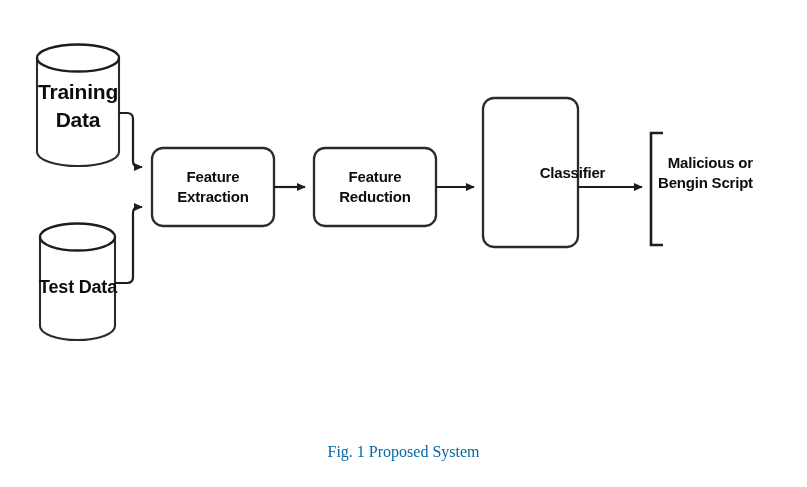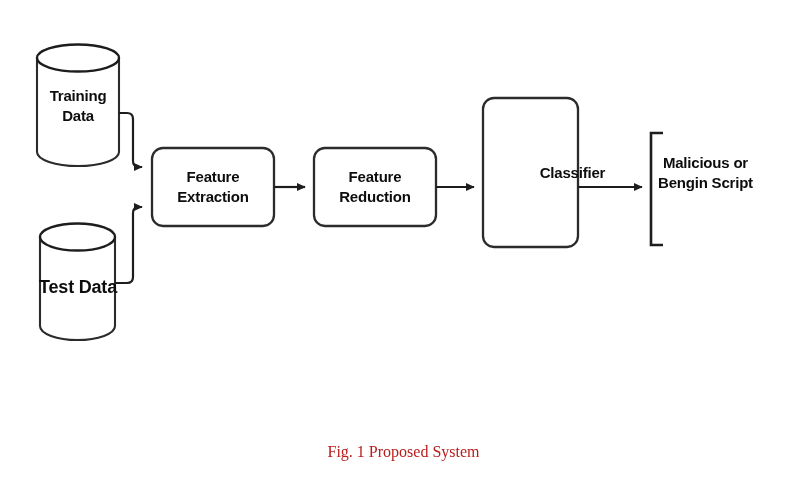--- a/index.html
+++ b/index.html
@@ -35,21 +35,21 @@
     line-height: 1.32;
     letter-spacing: -0.2px;
     white-space: pre-line;
     pointer-events: none;
     display: flex;
     align-items: center;
     justify-content: center;
   }
   .lbl-training {
     left: 37px; top: 80px; width: 82px; height: 52px;
-    font-size: 15px;
+    font-size: 21px;
   }
   .lbl-test {
     left: 34px; top: 274px; width: 88px; height: 28px;
     font-size: 18px;
   }
   .lbl-feature-extraction {
     left: 152px; top: 150px; width: 122px; height: 74px;
     font-size: 15px;
   }
   .lbl-feature-reduction {
@@ -57,32 +57,32 @@
     font-size: 15px;
   }
   .lbl-classifier {
     left: 483px; top: 98px; width: 95px; height: 149px;
     font-size: 15px;
     padding-left: 42px;
   }
   .lbl-output {
     left: 658px; top: 145px; width: 132px; height: 56px;
     font-size: 15px;
-    text-align: center;
+    text-align: right;
     justify-content: flex-start;
   }
   .caption {
     position: absolute;
     left: 0;
     top: 443px;
     width: 807px;
     text-align: center;
     font-family: "Liberation Serif", serif;
     font-size: 16px;
-    color: #b91c1c;
+    color: #0369a1;
   }
 </style>
 </head>
 <body>
 
 <div id="figure-root">
 
   <svg id="flow-svg" viewBox="0 0 807 487">
     <defs>
       <marker id="arrowhead" markerWidth="9" markerHeight="8" refX="8.2" refY="4" orient="auto" markerUnits="userSpaceOnUse">

